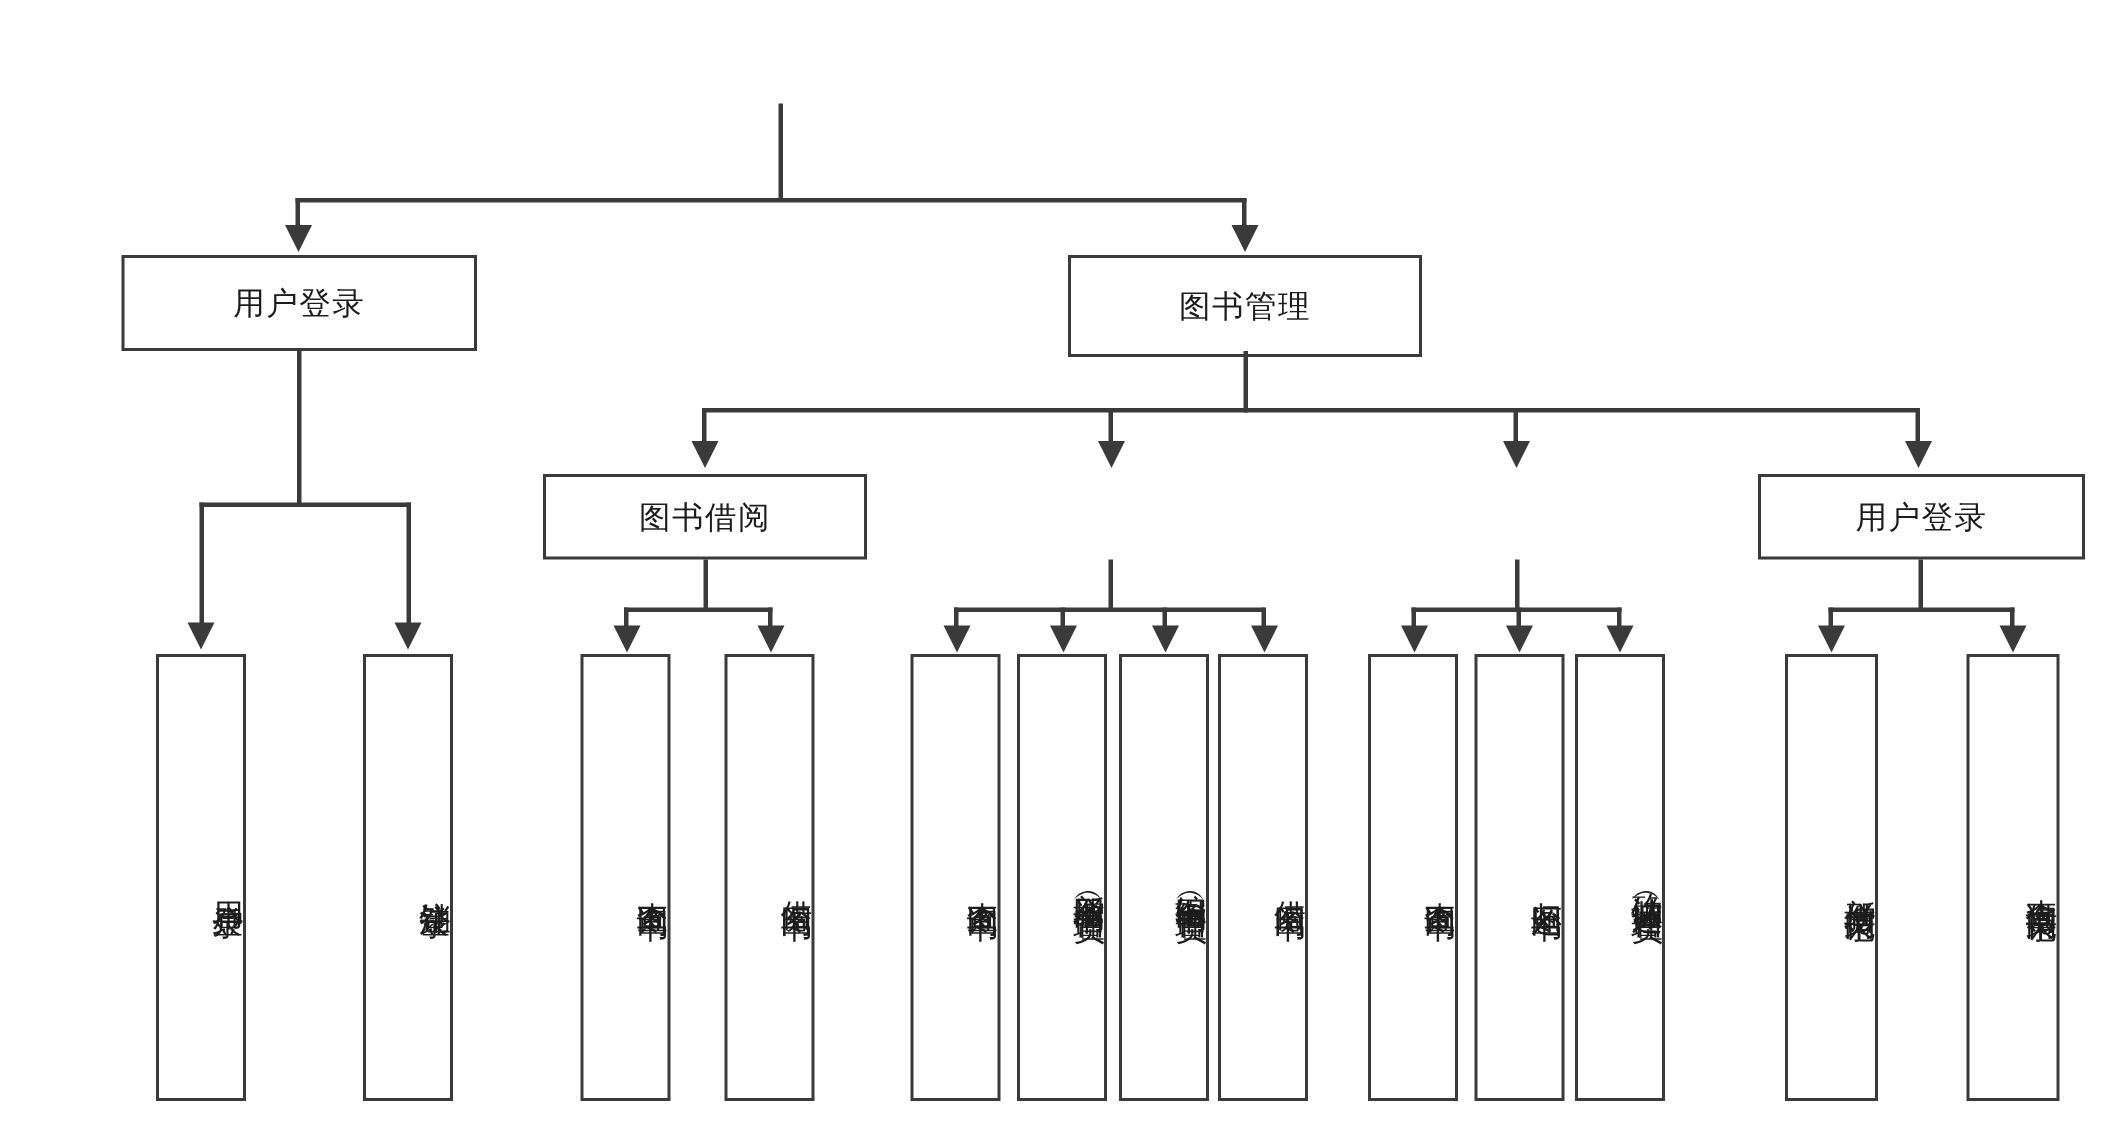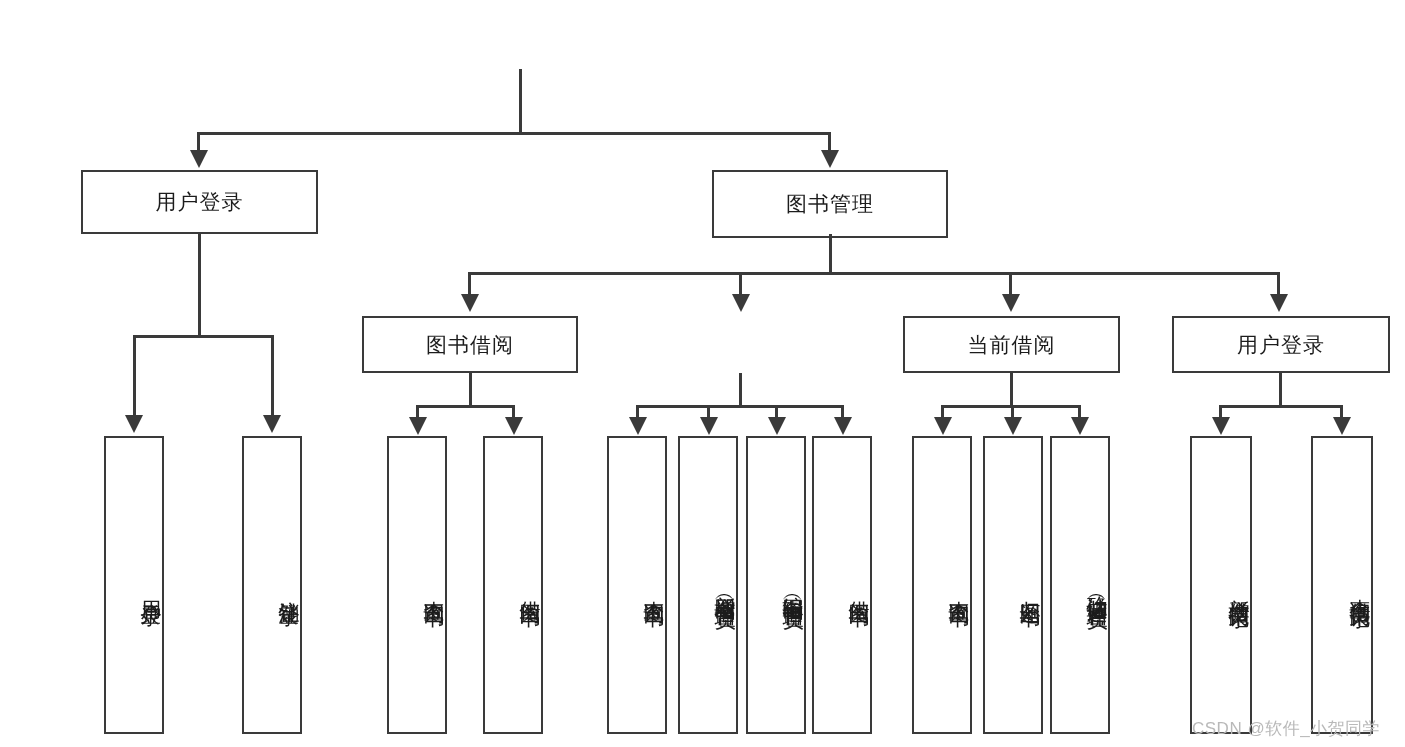--- a/index.html
+++ b/index.html
@@ -106,23 +106,20 @@
   <div class="vline" style="left:739px; top:272px; width:3px; height:25px;"></div>
   <div class="arrow" style="left:732px; top:294px;"></div>
   <div class="vline" style="left:1009px; top:272px; width:3px; height:25px;"></div>
   <div class="arrow" style="left:1002px; top:294px;"></div>
   <div class="vline" style="left:1277px; top:272px; width:3px; height:25px;"></div>
   <div class="arrow" style="left:1270px; top:294px;"></div>
 
   <div class="node horiz" style="left:362px; top:316px; width:216px; height:57px;">
     <span class="lbl">图书借阅</span>
   </div>
-  <div class="node horiz" style="left:903px; top:316px; width:217px; height:57px;">
-    <span class="lbl">当前借阅</span>
-  </div>
   <div class="node horiz" style="left:1172px; top:316px; width:218px; height:57px;">
     <span class="lbl">用户登录</span>
   </div>
 
   <div class="vline" style="left:469px; top:373px; width:3px; height:35px;"></div>
   <div class="hline" style="left:416px; top:405px; width:99px; height:3px;"></div>
   <div class="vline" style="left:416px; top:405px; width:3px; height:14px;"></div>
   <div class="arrow" style="left:409px; top:417px;"></div>
   <div class="vline" style="left:512px; top:405px; width:3px; height:14px;"></div>
   <div class="arrow" style="left:505px; top:417px;"></div>
@@ -191,15 +188,14 @@
     <span class="lbl">确认归还（管理员）</span>
   </div>
 
   <div class="node vert" style="left:1190px; top:436px; width:62px; height:298px;">
     <span class="lbl">新增借阅记录</span>
   </div>
   <div class="node vert" style="left:1311px; top:436px; width:62px; height:298px;">
     <span class="lbl">查询借阅记录</span>
   </div>
 
-  <div class="watermark" style="left:1192px; top:717px;">CSDN @软件_小贺同学</div>
 
 </div>
 
 </body></html>

